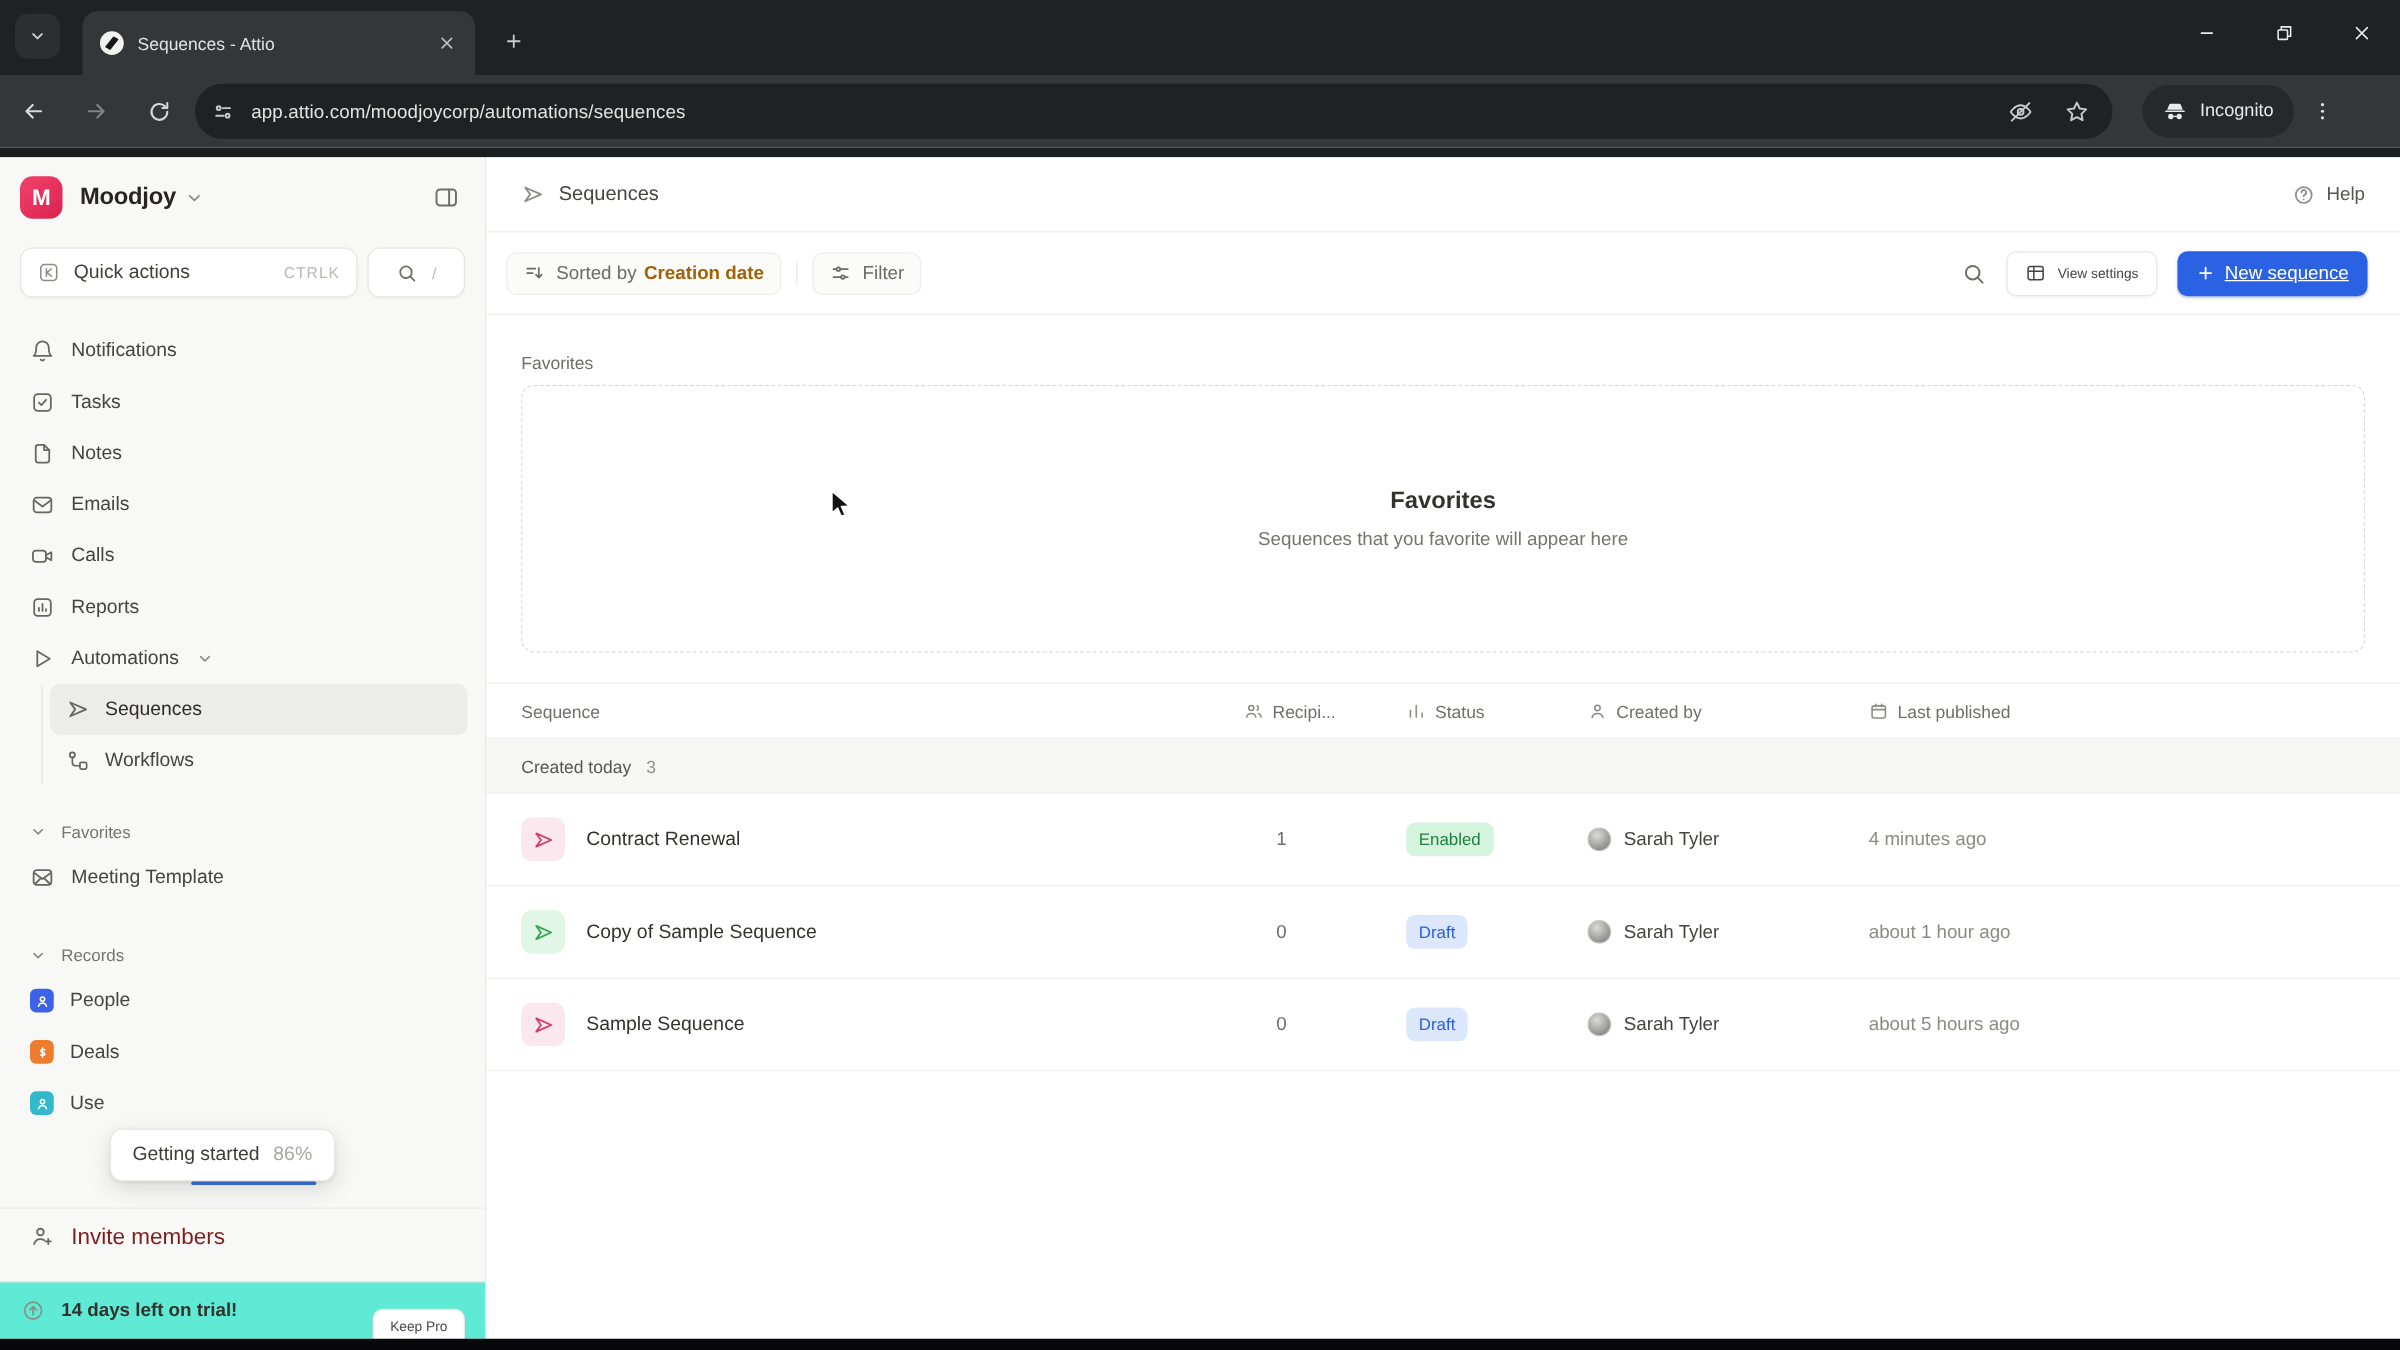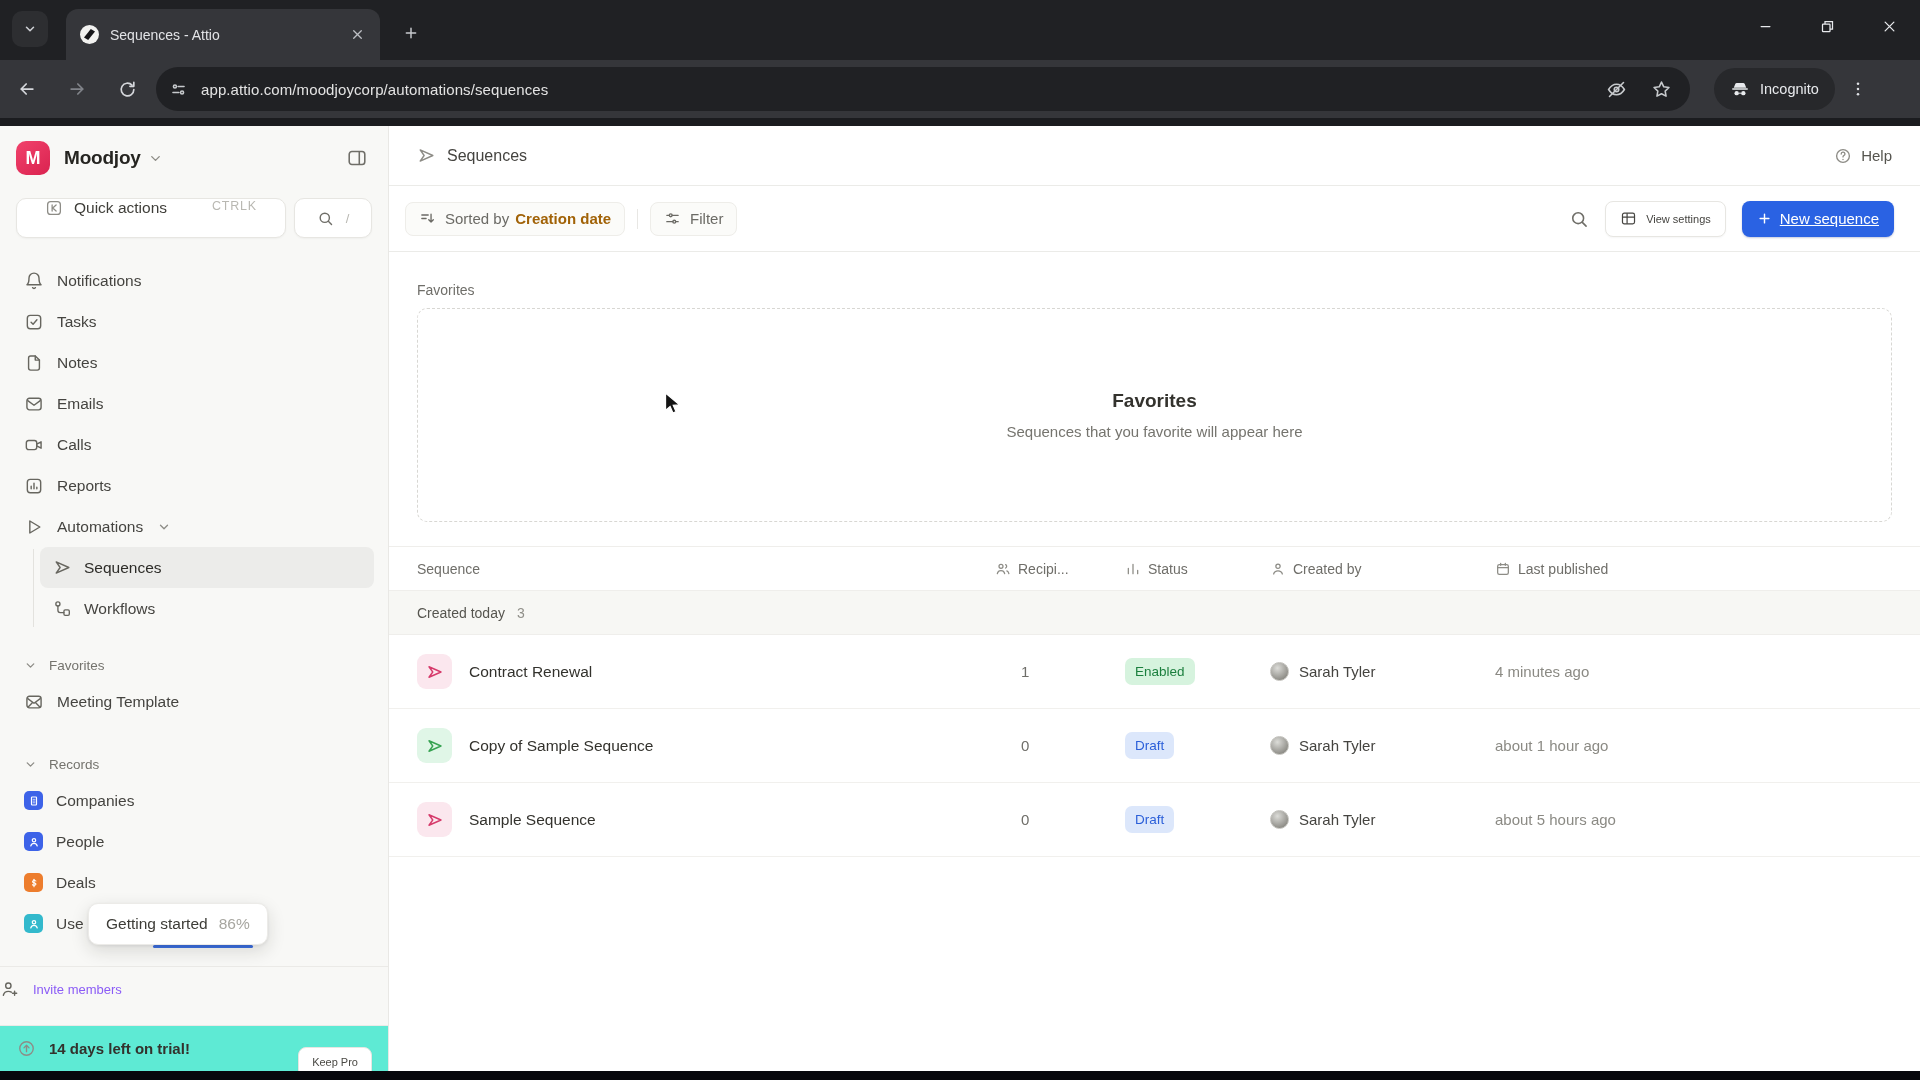--- a/index.html
+++ b/index.html
@@ -36,21 +36,21 @@
 
   
   .sidebar { width:389px; flex:none; background:#f8f8f6; border-right:1px solid #e9e8e5; display:flex; flex-direction:column; position:relative; }
   .ws-row { margin-top:6px; height:52px; display:flex; align-items:center; padding:0 20px 0 16px; }
   .ws-logo { width:34px; height:34px; border-radius:10px; background:linear-gradient(140deg,#f1426b,#da2350); color:#fff; font-weight:700; font-size:18px; display:grid; place-items:center; }
   .ws-name { margin-left:14px; font-size:19px; font-weight:700; color:#262521; letter-spacing:-.2px; }
   .ws-chevron { margin-left:7px; color:#8d8c86; }
   .panel-toggle { margin-left:auto; color:#6f6e68; }
 
   .quick-row { margin:14px 16px 0; display:flex; gap:8px; }
-  .qa-btn { flex:1; height:40px; background:#fff; border:1px solid #e7e6e2; border-radius:10px; display:flex; align-items:flex-start; padding:0 28px; box-shadow:0 1px 2px rgba(20,20,15,.04); }
+  .qa-btn { flex:1; height:40px; background:#fff; border:1px solid #e7e6e2; border-radius:10px; display:flex; align-items:center; padding:0 13px; box-shadow:0 1px 2px rgba(20,20,15,.04); }
   .qa-k { color:#8d8c86; }
   .qa-label { margin-left:11px; font-size:15.5px; color:#3f3e39; font-weight:500; }
   .qa-shortcut { margin-left:auto; font-size:12.5px; color:#b9b8b2; letter-spacing:.8px; }
   .search-btn { width:78px; height:40px; background:#fff; border:1px solid #e7e6e2; border-radius:10px; display:flex; align-items:center; justify-content:center; gap:12px; color:#6f6e68; box-shadow:0 1px 2px rgba(20,20,15,.04); }
   .search-slash { font-size:13px; color:#b9b8b2; }
 
   .nav { margin-top:22px; }
   .nav-item { height:41px; display:flex; align-items:center; padding:0 16px 0 24px; gap:13px; font-size:15.5px; color:#454440; }
   .nav-item .ic { color:#67665f; flex:none; }
   .nav-item .chev { color:#8d8c86; margin-left:1px; }
@@ -66,21 +66,21 @@
   .rec-blue { background:#3d63e8; }
   .rec-orange { background:#ed7d2d; }
   .rec-teal { background:#33b9cc; }
 
   .getting-tooltip { position:absolute; left:88px; top:777px; height:42px; background:#fff; border:1px solid #eceBe8; border:1px solid #ecebe8; border-radius:10px; box-shadow:0 6px 18px rgba(25,25,20,.14), 0 1px 3px rgba(25,25,20,.08); display:flex; align-items:center; padding:0 17px; z-index:5; }
   .gt-label { font-size:15.5px; color:#3d3c37; font-weight:500; }
   .gt-value { margin-left:11px; font-size:15.5px; color:#a7a6a0; }
   .progress-line { position:absolute; left:153px; top:819px; width:100px; height:3px; border-radius:2px; background:#3b6fe3; z-index:4; }
 
   .sidebar-footer { margin-top:auto; }
-  .invite-row { border-top:1px solid #ebeae7; height:45px; display:flex; align-items:center; gap:13px; font-size:13px; color:#8b5cf6; }
+  .invite-row { border-top:1px solid #ebeae7; height:45px; display:flex; align-items:center; padding-left:24px; gap:13px; font-size:18px; color:#7f1d1d; }
   .invite-row .ic { color:#67665f; }
   .trial-row { margin-top:14px; border-top:1px solid #ebeae7; height:46px; display:flex; align-items:center; padding:0 16px 0 17px; background:#5eead4; }
   .trial-ic { color:#8d8c86; }
   .trial-text { margin-left:13px; font-size:15px; font-weight:600; color:#33322d; }
   .keep-pro { margin-left:auto; height:31px; background:#fff; border:1px solid #e7e6e2; border-radius:8px; padding:0 13px; display:flex; align-items:center; font-size:11px; color:#4a4944; font-weight:500; box-shadow:0 1px 2px rgba(20,20,15,.05);margin-top:27px; }
 
   
   .main { flex:1; display:flex; flex-direction:column; background:#fff; min-width:0; }
   .page-header { height:60px; border-bottom:1px solid #ebebe8; display:flex; align-items:center; padding:0 28px; }
   .crumb-ic { color:#8d8c86; }
@@ -342,29 +342,20 @@
 
       <div class="section-label records">
         <svg class="section-chev" width="13" height="13" viewBox="0 0 24 24" fill="none" stroke="currentColor" stroke-width="2.4" stroke-linecap="round" stroke-linejoin="round">
             <path d="M6 9l6 6 6-6"></path>
           </svg>
         <span>Records</span>
       </div>
       <div class="nav-item">
         <span class="rec-ic rec-blue">
           <svg width="12" height="12" viewBox="0 0 24 24" fill="none" stroke="currentColor" stroke-width="2.4" stroke-linecap="round">
-              <rect x="7" y="4" width="10" height="16" rx="1.5"></rect>
-              <path d="M10.5 8.5h.1M13.5 8.5h.1M10.5 12h.1M13.5 12h.1M10.5 15.5h.1M13.5 15.5h.1"></path>
-            </svg>
-        </span>
-        <span>Companies</span>
-      </div>
-      <div class="nav-item">
-        <span class="rec-ic rec-blue">
-          <svg width="12" height="12" viewBox="0 0 24 24" fill="none" stroke="currentColor" stroke-width="2.4" stroke-linecap="round">
               <circle cx="12" cy="8.5" r="3.4"></circle>
               <path d="M5.5 20c1-3.6 3.4-5.2 6.5-5.2s5.5 1.6 6.5 5.2"></path>
             </svg>
         </span>
         <span>People</span>
       </div>
       <div class="nav-item">
         <span class="rec-ic rec-orange">
           <svg width="12" height="12" viewBox="0 0 24 24" fill="none" stroke="currentColor" stroke-width="2.3" stroke-linecap="round">
               <path d="M12 4.5v15"></path>

